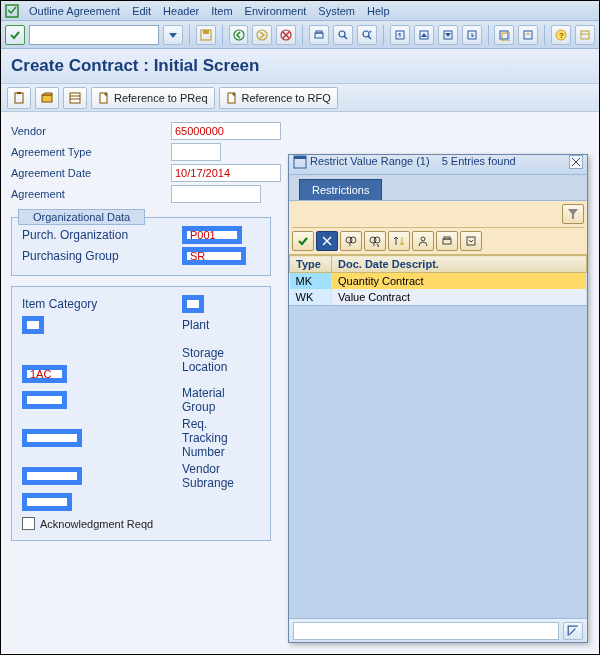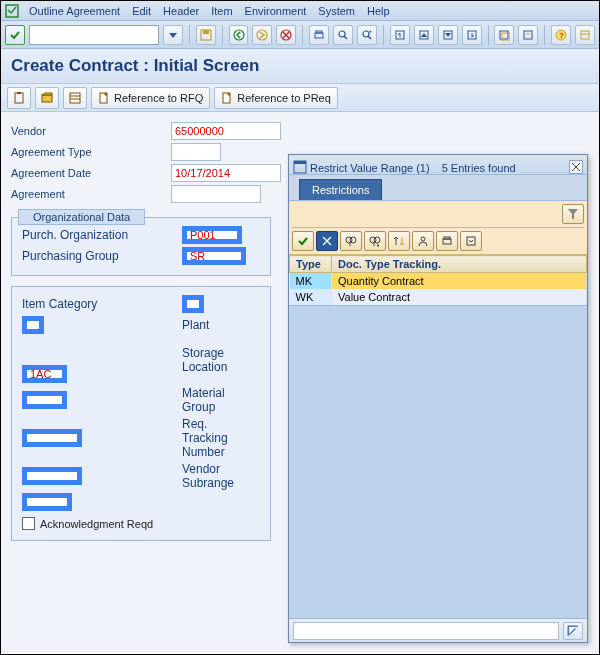--- a/index.html
+++ b/index.html
@@ -25,21 +25,21 @@
   .groupbox { border: 1px solid #9db8d8; background: #e8effa; padding: 8px 10px 10px 10px; margin-bottom: 10px; position: relative; }
   .groupbox .gtitle { position: absolute; top: -9px; left: 6px; background: #cfdef0; color: #1a3e7a; padding: 1px 14px; font-size: 11px; border: 1px solid #9db8d8; }
   .grid2 { display: grid; grid-template-columns: 160px 60px; row-gap: 3px; align-items: center; }
   .grid2 .lbl { color: #1a3e7a; font-size: 12px; }
   .grid2 input { height: 18px; border: 5px solid #3b82f6; padding: 0 3px; font-size: 11px; width: 100%; }
   .grid2 input.red { color: #c00; }
   .chkrow { display: flex; align-items: center; gap: 5px; margin-top: 6px; color: #222; }
   .chkbox { width: 13px; height: 13px; border: 1px solid #666; background: #fff; }
   
   .popup { position: absolute; top: 153px; left: 287px; width: 300px; height: 489px; background: #e8effa; border: 1px solid #6a87ab; box-shadow: 2px 2px 5px rgba(0,0,0,0.25); display: flex; flex-direction: column; }
-  .popup-titlebar { background: linear-gradient(#dce6f2,#c5d7ee); height: 20px; display: flex; align-items: flex-end; padding: 0 4px; border-bottom: 1px solid #9db8d8; color: #1a3e7a; font-size: 11px; }
+  .popup-titlebar { background: linear-gradient(#dce6f2,#c5d7ee); height: 20px; display: flex; align-items: flex-start; padding: 0 4px; border-bottom: 1px solid #9db8d8; color: #1a3e7a; font-size: 11px; }
   .popup-titlebar .popicon { width: 14px; height: 14px; margin-right: 3px; }
   .popup-titlebar .close { margin-left: auto; width: 14px; height: 14px; border: 1px solid #8aa7c7; background: #f5f9fd; display: flex; align-items: center; justify-content: center; cursor: default; }
   .popup-tabs { background: #c8d8ea; height: 26px; display: flex; align-items: flex-end; padding-left: 10px; border-bottom: 1px solid #9db8d8; }
   .popup-tab { background: #3e6aa8; color: #fff; padding: 4px 12px; border: 1px solid #2a4d7a; border-bottom: none; font-size: 11px; }
   .popup-tbwrap { background: #f8e8c8; border-bottom: 1px solid #d4b878; padding: 3px; }
   .popup-tbrow { display: flex; gap: 2px; }
   .popup-tbrow .funnel { margin-left: auto; }
   .popup-btn { width: 22px; height: 20px; border: 1px solid #a8935a; background: linear-gradient(#fdf7e8,#f0e0b8); display: flex; align-items: center; justify-content: center; cursor: default; font-size: 11px; border-radius:2px;}
   .popup-btn.green { color: #0a7a0a; font-weight: bold; }
   .popup-btn.bluebg { background: #2a5aa0; color: #fff; border-color: #1a3a70; }
@@ -203,28 +203,28 @@
         <rect x="2" y="2" width="10" height="10" fill="#fff" stroke="#805000"></rect>
         <line x1="2" y1="5" x2="12" y2="5" stroke="#805000"></line>
         <line x1="2" y1="8" x2="12" y2="8" stroke="#805000"></line>
       </svg>
     </div>
   <div class="btn">
     <svg width="12" height="12" viewBox="0 0 12 12">
         <rect x="2" y="1" width="7" height="10" fill="#fff" stroke="#805000"></rect>
         <polyline points="7,1 9,3 7,3 7,1" fill="#f0c040" stroke="#805000"></polyline>
       </svg>
-    <span>Reference to RFQ</span>
+    <span>Reference to PReq</span>
   </div>
   <div class="btn">
     <svg width="12" height="12" viewBox="0 0 12 12">
         <rect x="2" y="1" width="7" height="10" fill="#fff" stroke="#805000"></rect>
         <polyline points="7,1 9,3 7,3 7,1" fill="#f0c040" stroke="#805000"></polyline>
       </svg>
-    <span>Reference to PReq</span>
+    <span>Reference to RFQ</span>
   </div>
 </div>
 
 <div class="content">
 
   <div class="fieldgrid">
     <div class="lbl">Vendor</div>
     <input class="red" value="65000000" style="">
     <div class="lbl">Agreement Type</div>
     <input style="width: 50px;" value="">
@@ -348,21 +348,21 @@
             <polyline points="4,5 6,7 8,5" fill="none" stroke="#444"></polyline>
           </svg>
         </div>
     </div>
   </div>
   <div class="popup-table">
     <table>
       <thead>
         <tr>
           <th style="width:42px">Type</th>
-          <th>Doc. Type Tracking.</th>
+          <th>Doc. Date Descript.</th>
         </tr>
       </thead>
       <tbody>
         <tr class="sel">
           <td>MK</td>
           <td>Quantity Contract</td>
         </tr>
         <tr class="nosel">
           <td>WK</td>
           <td>Value Contract</td>

